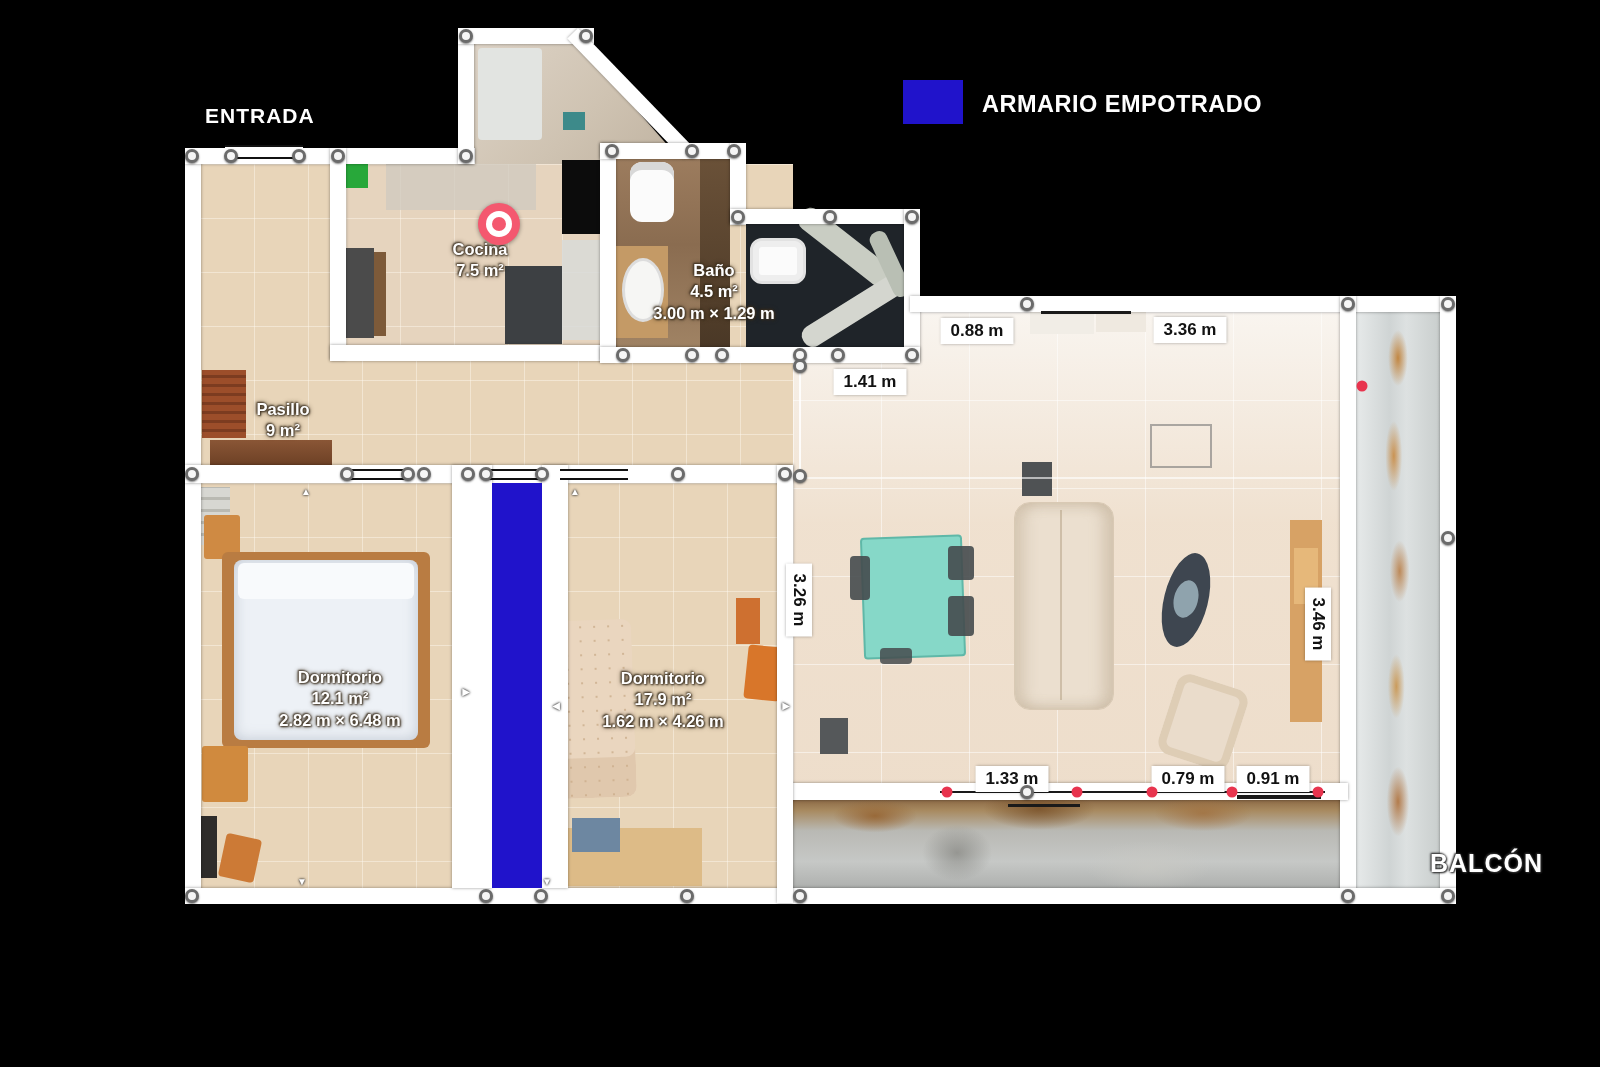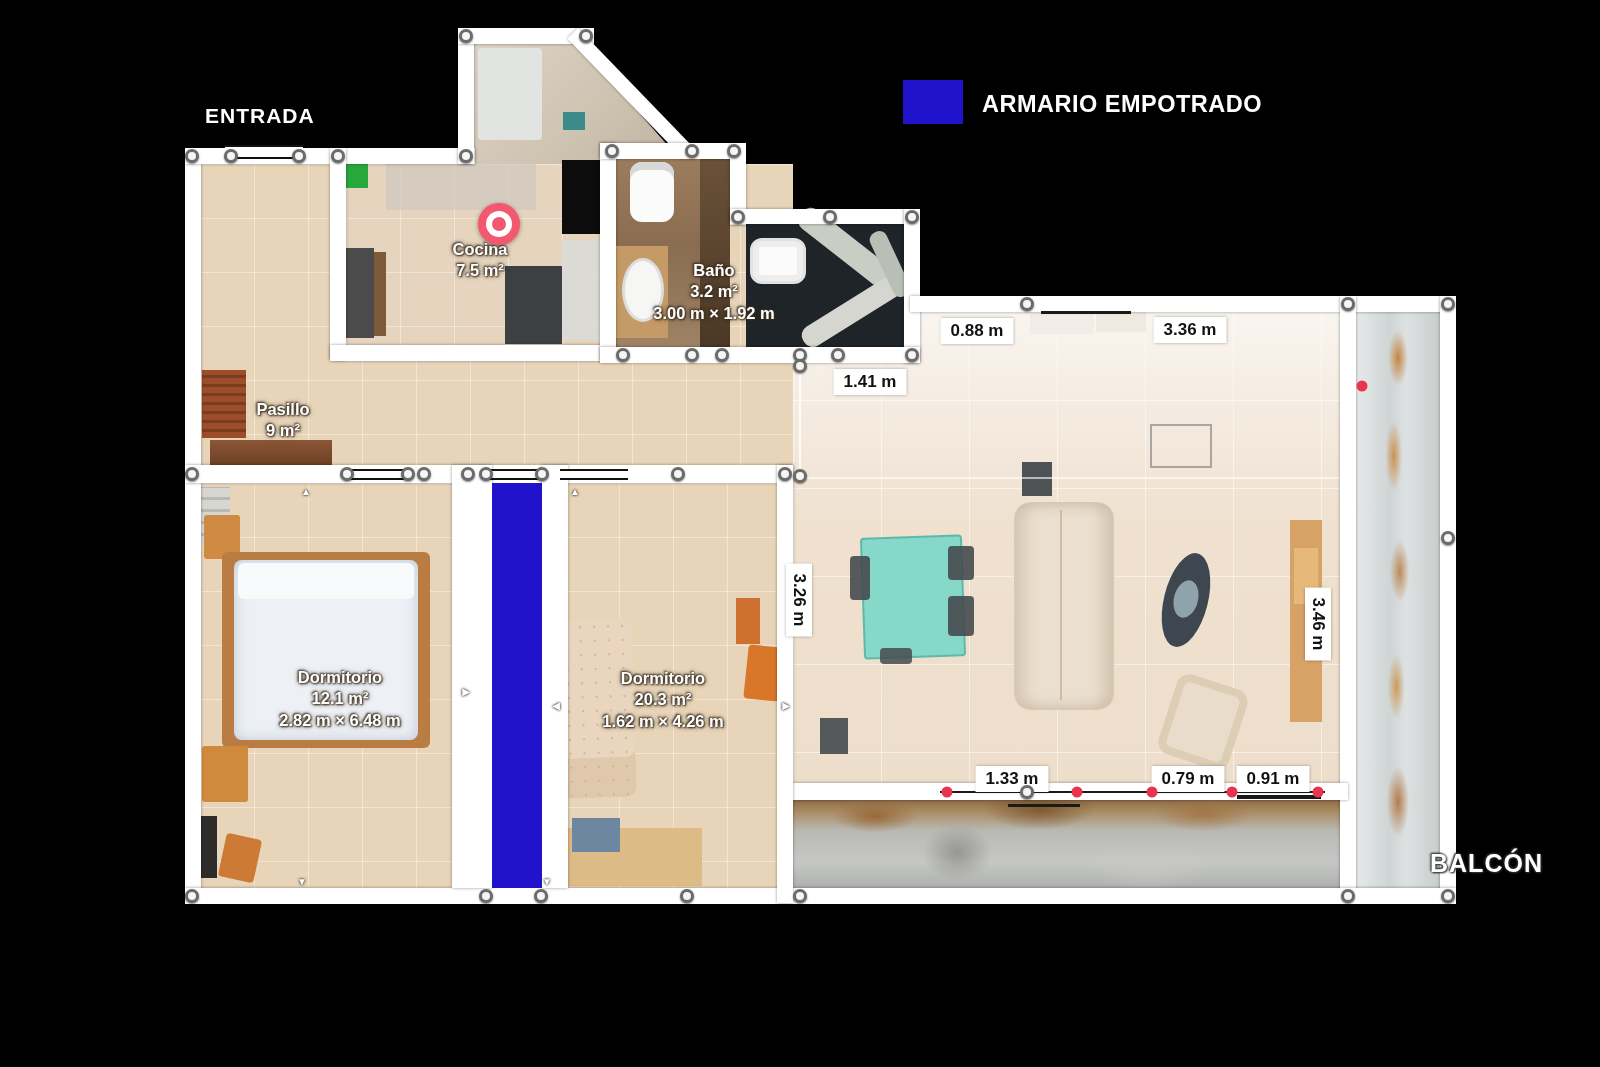--- a/index.html
+++ b/index.html
@@ -228,35 +228,35 @@
       <div class="marker-core"></div>
     </div>
   </div>
 
   <div class="room-label" style="left:480px;top:260px;">
     <div>Cocina</div>
     <div>7.5 m²</div>
   </div>
   <div class="room-label" style="left:714px;top:292px;">
     <div>Baño</div>
-    <div>3.2 m²</div>
-    <div>3.00 m × 1.92 m</div>
+    <div>4.5 m²</div>
+    <div>3.00 m × 1.29 m</div>
   </div>
   <div class="room-label" style="left:283px;top:420px;">
     <div>Pasillo</div>
     <div>9 m²</div>
   </div>
   <div class="room-label" style="left:340px;top:699px;">
     <div>Dormitorio</div>
     <div>12.1 m²</div>
     <div>2.82 m × 6.48 m</div>
   </div>
   <div class="room-label" style="left:663px;top:700px;">
     <div>Dormitorio</div>
-    <div>20.3 m²</div>
+    <div>17.9 m²</div>
     <div>1.62 m × 4.26 m</div>
   </div>
 
   <div class="mlabel" style="left:977px;top:331px;">0.88 m</div>
   <div class="mlabel" style="left:1190px;top:330px;">3.36 m</div>
   <div class="mlabel" style="left:870px;top:382px;">1.41 m</div>
   <div class="mlabel vert" style="left:799px;top:600px;">3.26 m</div>
   <div class="mlabel vert" style="left:1318px;top:624px;">3.46 m</div>
   <div class="mlabel" style="left:1012px;top:779px;">1.33 m</div>
   <div class="mlabel" style="left:1188px;top:779px;">0.79 m</div>

